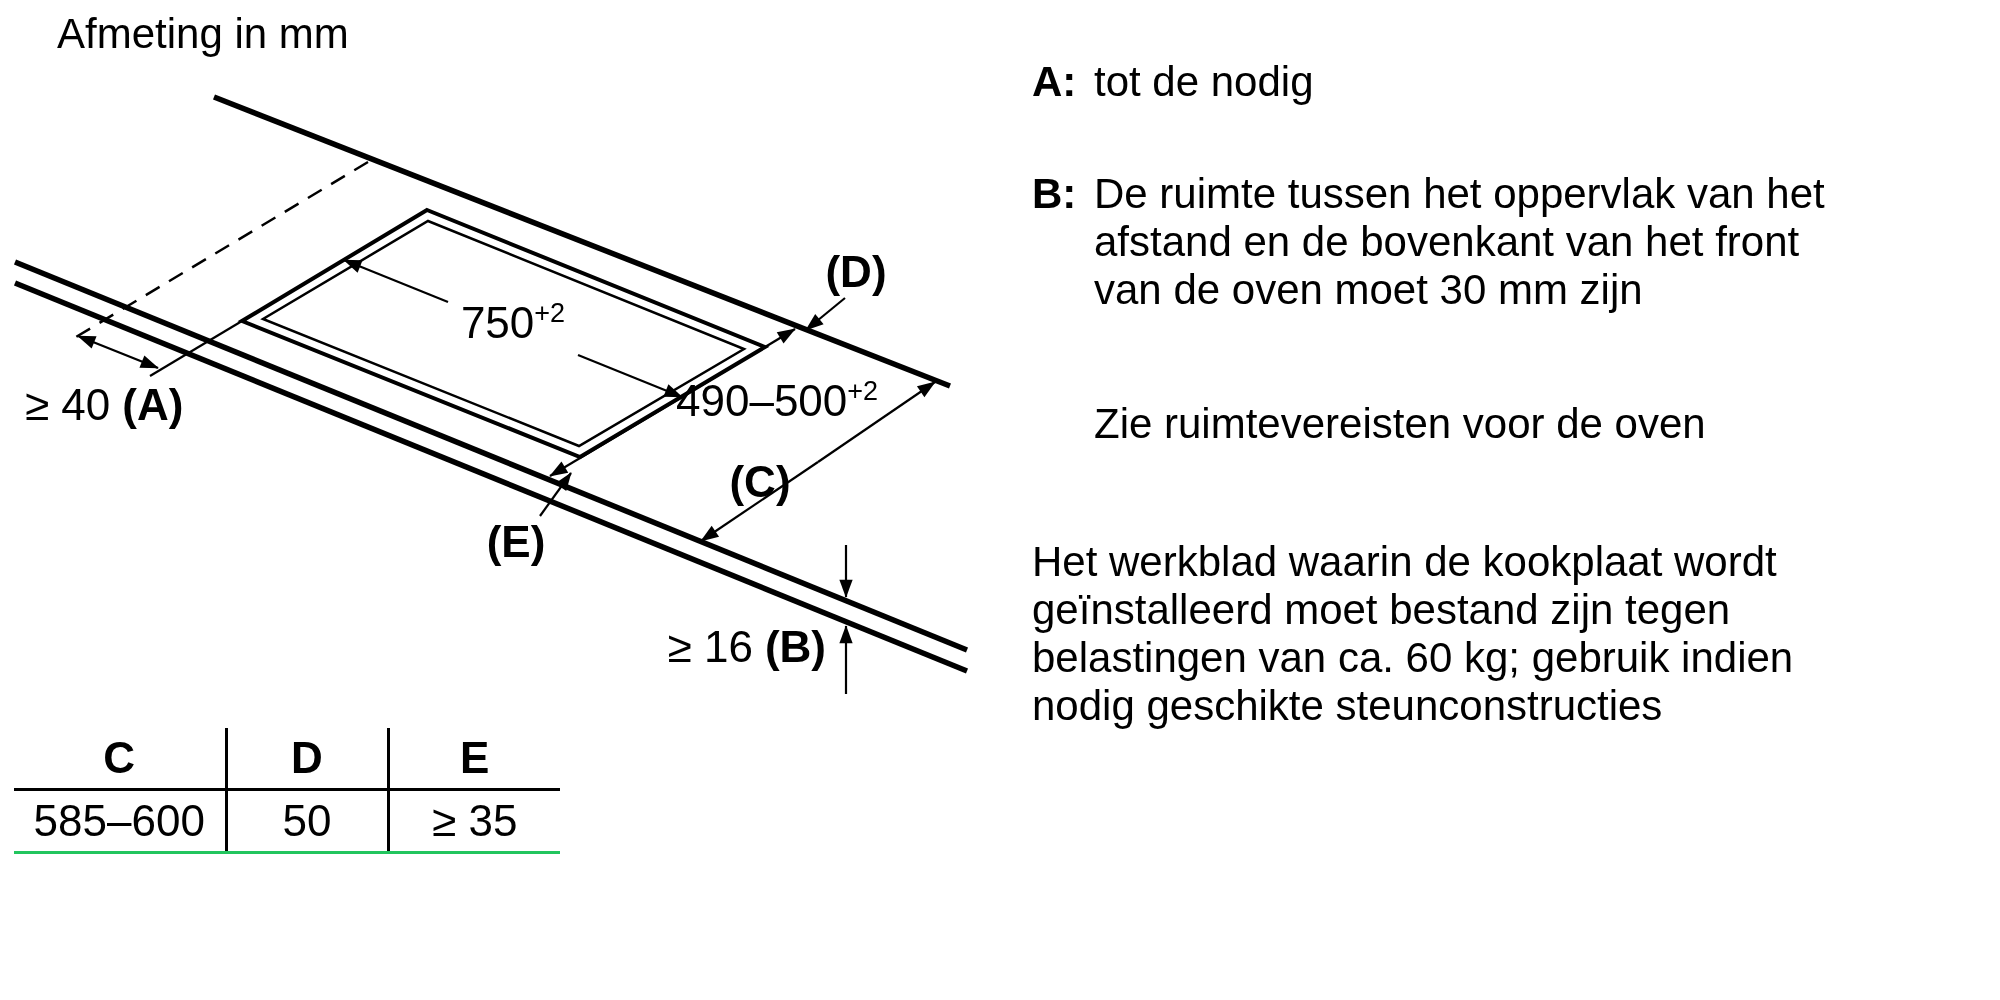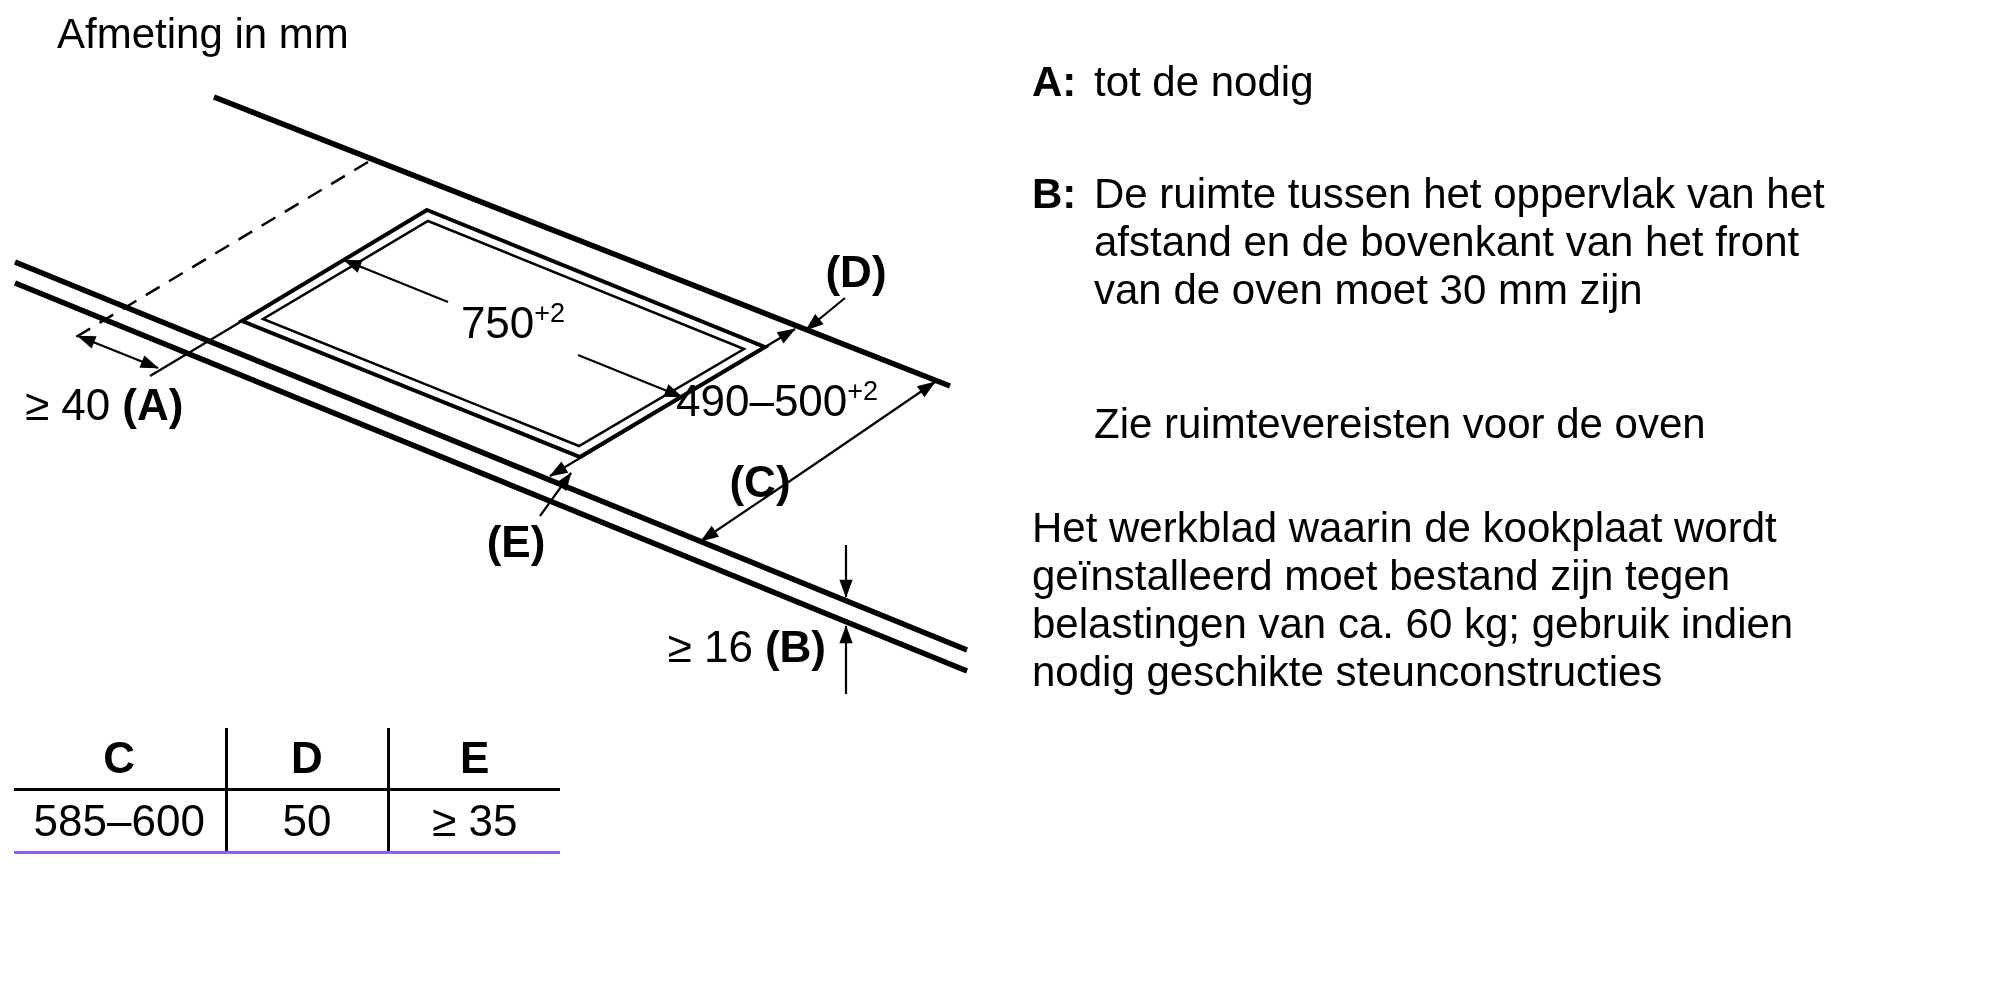--- a/index.html
+++ b/index.html
@@ -47,21 +47,21 @@
     text-align: center;
     table-layout: fixed;
   }
   table.dim-table th, table.dim-table td {
     padding: 5px 8px;
     height: 56px;
     box-sizing: border-box;
   }
   table.dim-table th { font-weight: bold; border-bottom: 3px solid #000; }
   table.dim-table th + th, table.dim-table td + td { border-left: 3px solid #000; }
-  table.dim-table tr.row-first td { border-bottom: 3px solid #8b5cf6; margin-top: 48px; }
+  table.dim-table tr.row-first td { border-bottom: 3px solid #22c55e; margin-top: 48px; }
   .col-c { width: 212px; }
   .col-d { width: 162px; }
   .col-e { width: 172px; }
 
   
   .legend {
     position: absolute;
     left: 1032px;
     top: 58px;
     width: 950px;
@@ -70,21 +70,21 @@
   }
   .legend-item { display: flex; }
   .legend-label {
     flex: none;
     width: 62px;
     font-weight: bold;
   }
   .legend-line { white-space: nowrap; }
   .mb-a { margin-bottom: 64px; }
   .mb-b { margin-bottom: 86px; }
-  .legend-note { margin-left: 62px; margin-bottom: 56px; }
+  .legend-note { margin-left: 62px; margin-bottom: 90px; }
 </style>
 </head>
 <body>
 
 <div class="page-title">Afmeting in mm</div>
 
 <svg class="diagram" width="1010" height="1000" viewBox="0 0 1010 1000">
   <defs>
     <marker id="arr" viewBox="0 0 12 10" refX="11" refY="5" markerWidth="26" markerHeight="17" markerUnits="userSpaceOnUse" orient="auto-start-reverse">
       <path d="M0.8,1.1 L11.5,5 L0.8,8.9 z" fill="#000"></path>

